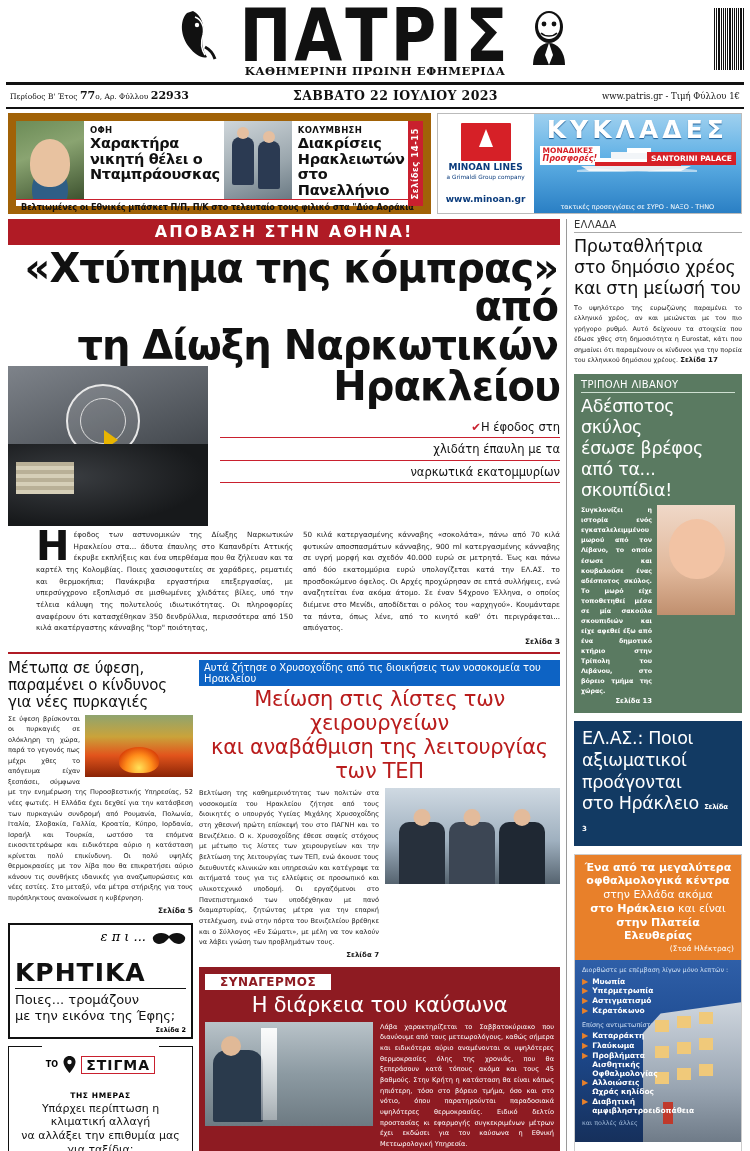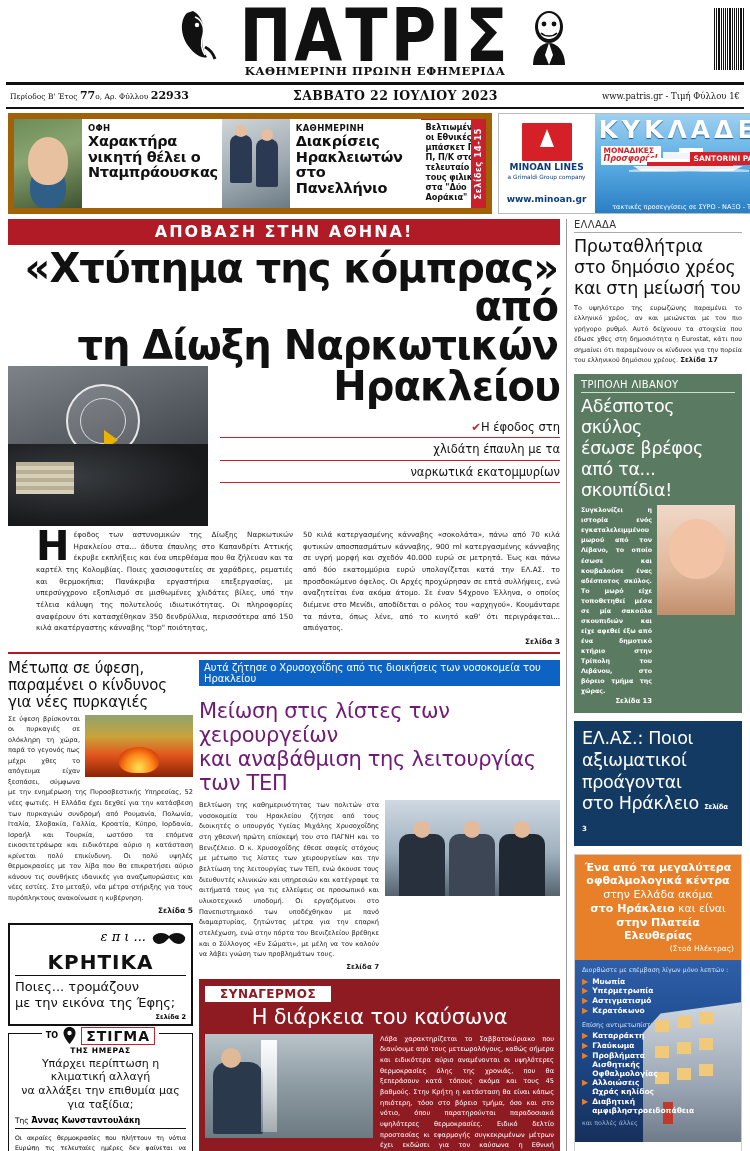--- a/index.html
+++ b/index.html
@@ -37,21 +37,21 @@
     font-family:"DejaVu Serif","Liberation Serif",serif;
   }
   .infoline .left { font-size:7.5px; letter-spacing:0; }
   .infoline .left b { font-size:11px; }
   .infoline .center { font-weight:700; font-size:12.5px; letter-spacing:0.4px; }
   .infoline .right { font-size:8.5px; }
   .infoline-rule { border-top:2px solid #111; margin:0 6px 4px 6px; }
 
   
   .topads { display:flex; gap:6px; padding: 0 8px 5px 8px; height: 106px; }
-  .sportbox { flex: 0 0 370px; border:6px solid #a16207; position:relative; display:flex; flex-direction:row; }
+  .sportbox { flex: 0 0 370px; border:8px solid #a16207; position:relative; display:flex; flex-direction:column; }
   .sportbox-main { display:flex; flex:1; }
   .sb-photo { width:68px; background:#5e7a4e; position:relative; overflow:hidden; }
   .sb-photo.p1 { background: linear-gradient(160deg,#6c8c57 0%,#8aa471 40%,#3e5330 100%); }
   .sb-photo.p1::after {
     content:""; position:absolute; left:14px; top:18px; width:40px; height:48px;
     border-radius:50% 50% 45% 45%; background:#e8c2a0;
     box-shadow: 0 26px 0 -2px #2f5e86;
   }
   .sb-photo.p2 { background: linear-gradient(160deg,#cfd6da 0%,#9aa6ad 60%,#6b7a84 100%); }
   .sb-photo.p2::after {
@@ -168,40 +168,40 @@
     content:""; position:absolute; left:34px; bottom:4px; width:40px; height:26px;
     background: radial-gradient(circle at 50% 80%, #ffe259 0%, #ff8c1a 45%, #d63a06 80%);
     border-radius:50% 50% 40% 40%;
   }
 
   
   .kritika { border:2px solid #111; margin-top:6px; padding:4px 5px 3px 5px; }
   .kritika-top { display:flex; align-items:center; justify-content:flex-end; gap:6px; }
   .kritika-epi { font-family:"DejaVu Serif","Liberation Serif",serif; font-style:italic; font-size:13px; }
   .mustache { width:34px; height:13px; position:relative; }
-  .kritika-title { text-align:center; font-size:20px; font-weight:900; letter-spacing:1px; color:#111; line-height:1; margin:8px 0 3px 0; }
+  .kritika-title { font-size:25px; font-weight:900; letter-spacing:1px; color:#111; line-height:1; margin:16px 0 3px 0; }
   .kritika-rule { border-top:1px solid #111; margin:2px 0 3px 0; }
   .kritika-q { font-size:13px; line-height:1.2; color:#111; }
   .kritika-ref { text-align:right; font-size:6.5px; font-weight:800; margin-top:2px; }
 
   
   .stigma { border:1px solid #111; margin-top:7px; padding:5px 6px 4px 6px; position:relative; }
-  .stigma-head { display:flex; align-items:center; justify-content:center; gap:5px; margin-top:-12px; background:#fff; width:fit-content; margin-left:auto; margin-right:auto; padding:0 4px; }
+  .stigma-head { display:flex; align-items:center; justify-content:center; gap:5px; margin-top:-12px; background:#fff; width:fit-content; margin-left:auto; margin-right:auto; padding:16px 4px; }
   .stigma-to { font-size:8px; font-weight:700; }
   .pin { width:13px; height:17px; position:relative; }
   .stigma-word { border:1.6px solid #c9202e; color:#111; font-size:14px; font-weight:800; letter-spacing:1px; padding:0 4px; }
   .stigma-day { text-align:center; font-size:7.5px; font-weight:700; letter-spacing:0.6px; margin-top:1px; }
   .stigma-q { text-align:center; font-size:11px; line-height:1.25; margin-top:2px; color:#111; }
   .stigma-by { font-size:7.5px; margin-top:4px; border-bottom:1px solid #111; padding-bottom:3px; }
   .stigma-by b { font-size:8px; }
   .stigma-body { font-size:6.2px; line-height:1.6; text-align:justify; margin-top:4px; }
 
   
   .band-blue { background:#0d63c4; color:#fff; font-size:10px; padding:2px 5px; font-weight:400; letter-spacing:-0.1px; }
-  .story-head { font-size:21px; line-height:1.14; color:#701a75; margin-top:14px; letter-spacing:-0.3px; }
+  .story-head { font-size:21px; line-height:1.14; color:#b91c1c; margin-top:2px; letter-spacing:-0.3px;text-align:center; }
   .story-flow { display:flex; gap:6px; margin-top:4px; }
   .story-text { flex:1; font-size:6.6px; line-height:1.62; text-align:justify; color:#1a1a1a; }
   .story-photo {
     flex:0 0 175px; height:96px;
     background: linear-gradient(180deg,#cfd9e2 0%,#9fb0bf 55%,#55636f 100%);
     position:relative; overflow:hidden;
   }
   .story-photo .p {
     position:absolute; bottom:0; width:46px; height:62px; background:#27303c; border-radius:10px 10px 0 0;
   }
@@ -337,21 +337,21 @@
         <div class="sb-text">
           <div class="sb-kicker">ΟΦΗ</div>
           <div class="sb-head">
             <div>Χαρακτήρα</div>
             <div>νικητή θέλει ο</div>
             <div>Νταμπράουσκας</div>
           </div>
         </div>
         <div class="sb-photo p2"></div>
         <div class="sb-text" style="padding-right:18px">
-          <div class="sb-kicker">ΚΑΘΗΜΕΡΙΝΗ</div>
+          <div class="sb-kicker">ΚΟΛΥΜΒΗΣΗ</div>
           <div class="sb-head">
             <div>Διακρίσεις</div>
             <div>Ηρακλειωτών</div>
             <div>στο Πανελλήνιο</div>
           </div>
         </div>
       </div>
       <div class="sb-foot">Βελτιωμένες οι Εθνικές μπάσκετ Π/Π, Π/Κ στο τελευταίο τους φιλικό στα "Δύο Αοράκια"</div>
       <div class="sb-pages">
           <span>Σελίδες 14-15</span>

